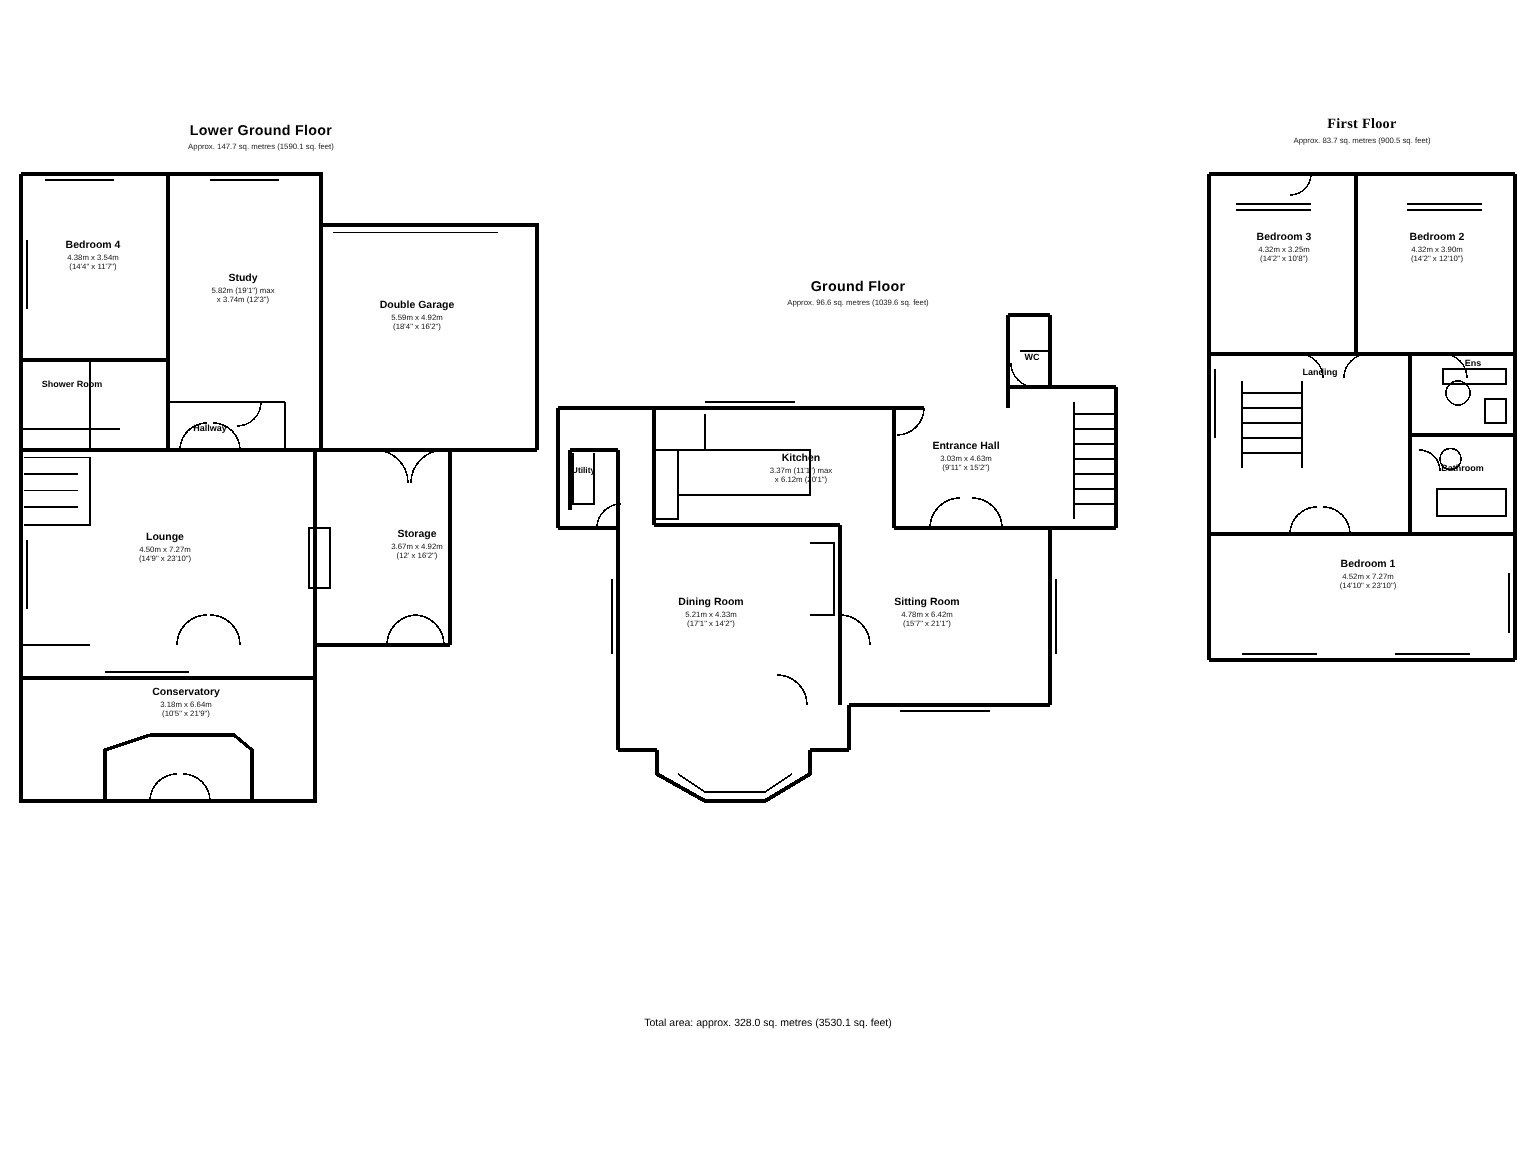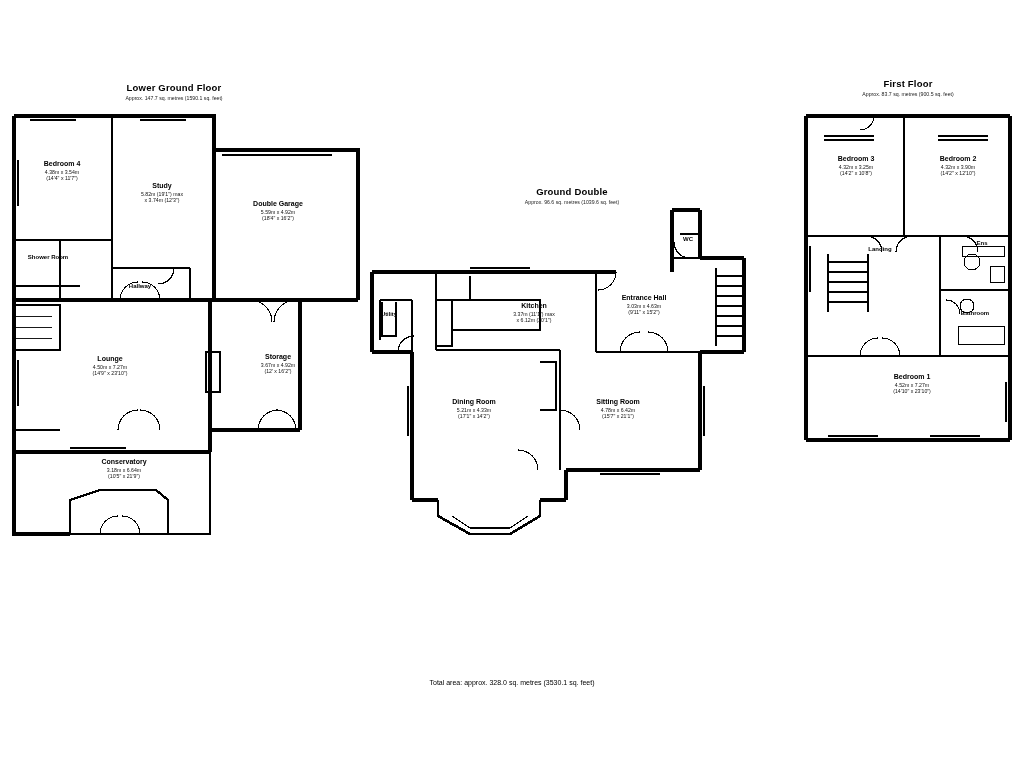--- a/index.html
+++ b/index.html
@@ -286,21 +286,21 @@
     <span class="rdim">3.67m x 4.92m</span>
     <span class="rdim2">(12' x 16'2")</span>
   </div>
 
   <div class="room" style="left:72px; top:458px; width:104px;">
     <span class="rname">Conservatory</span>
     <span class="rdim">3.18m x 6.64m</span>
     <span class="rdim2">(10'5" x 21'9")</span>
   </div>
 
-  <div class="floor-title" style="left:472px; top:186px; width:200px;">Ground Double</div>
+  <div class="floor-title" style="left:472px; top:186px; width:200px;">Ground Floor</div>
   <div class="floor-sub" style="left:472px; top:199px; width:200px;">Approx. 96.6 sq. metres (1039.6 sq. feet)</div>
 
   <div class="room small" style="left:666px; top:236px; width:44px;">
     <span class="rname">WC</span>
   </div>
 
   <div class="room small" style="left:368px; top:311px; width:42px;">
     <span class="rname" style="font-size:5.6px;">Utility</span>
   </div>
 
@@ -321,21 +321,21 @@
     <span class="rdim">5.21m x 4.33m</span>
     <span class="rdim2">(17'1" x 14'2")</span>
   </div>
 
   <div class="room" style="left:572px; top:398px; width:92px;">
     <span class="rname">Sitting Room</span>
     <span class="rdim">4.78m x 6.42m</span>
     <span class="rdim2">(15'7" x 21'1")</span>
   </div>
 
-  <div class="floor-title" style="left:808px; top:78px; width:200px;">First Floor</div>
+  <div class="floor-title" style="left:808px; top:78px; width:200px;font-family:Liberation Serif, serif;">First Floor</div>
   <div class="floor-sub" style="left:808px; top:91px; width:200px;">Approx. 83.7 sq. metres (900.5 sq. feet)</div>
 
   <div class="room" style="left:808px; top:155px; width:96px;">
     <span class="rname">Bedroom 3</span>
     <span class="rdim">4.32m x 3.25m</span>
     <span class="rdim2">(14'2" x 10'8")</span>
   </div>
 
   <div class="room" style="left:910px; top:155px; width:96px;">
     <span class="rname">Bedroom 2</span>

